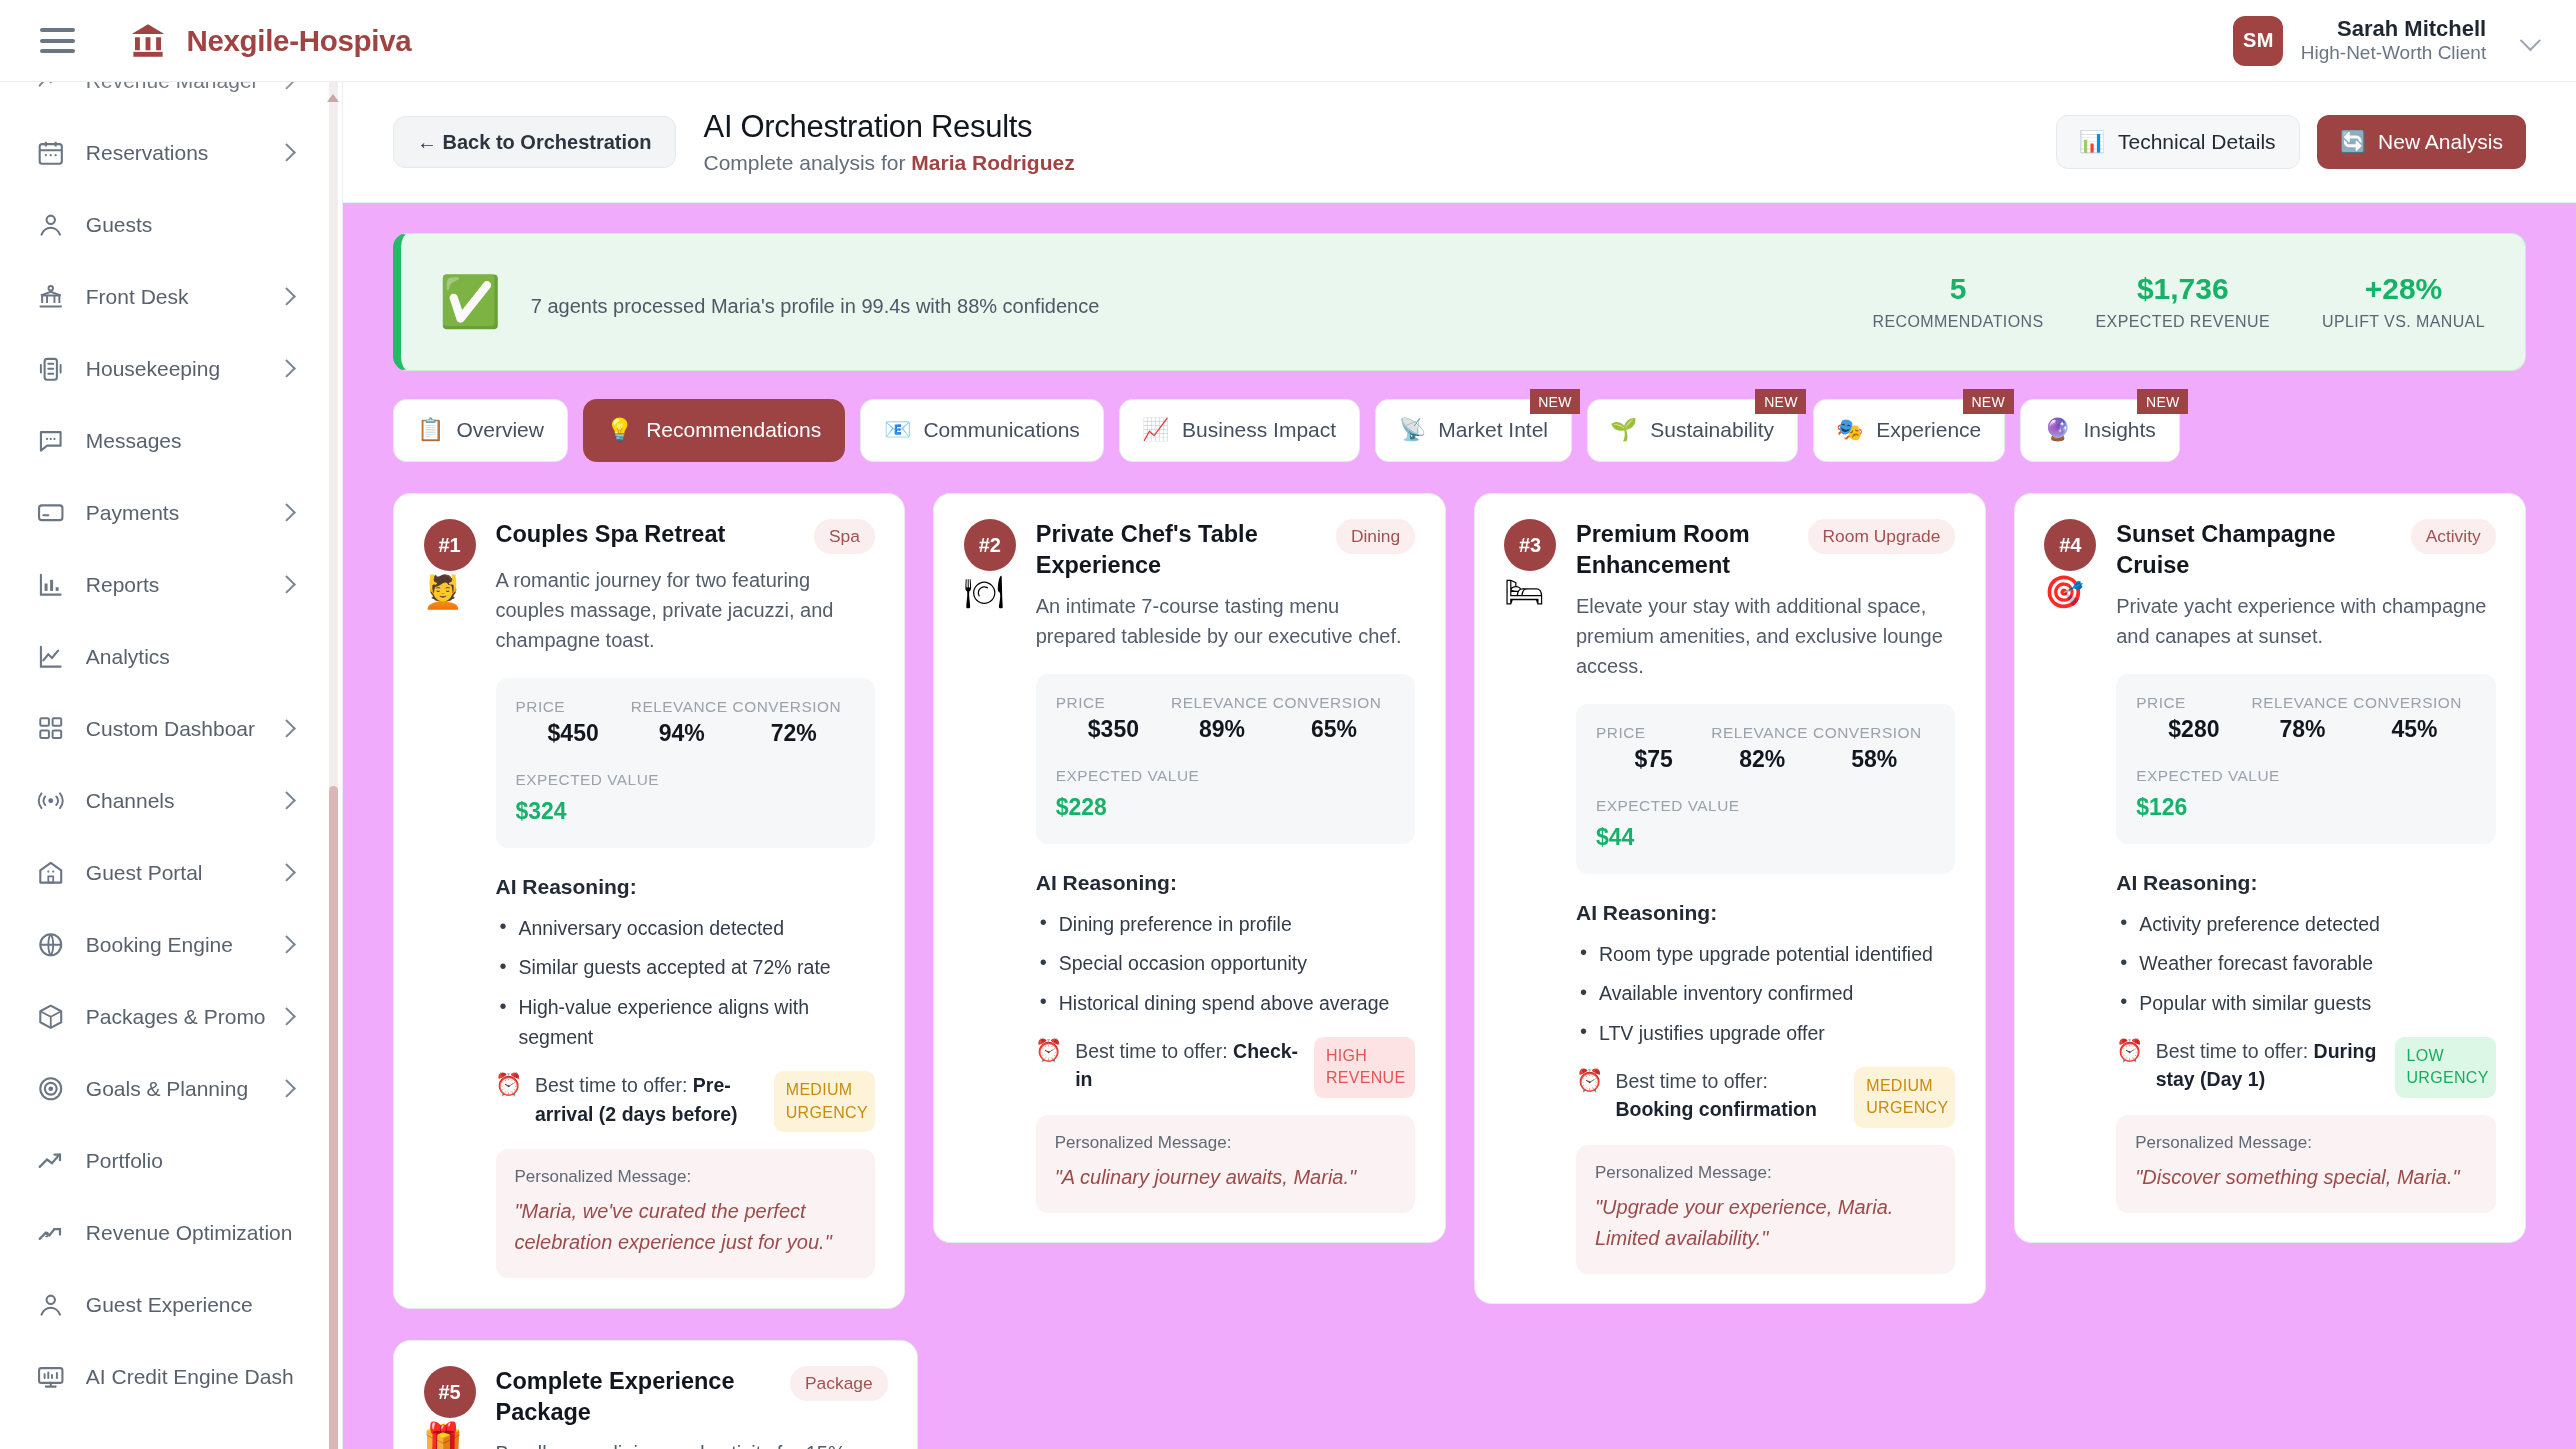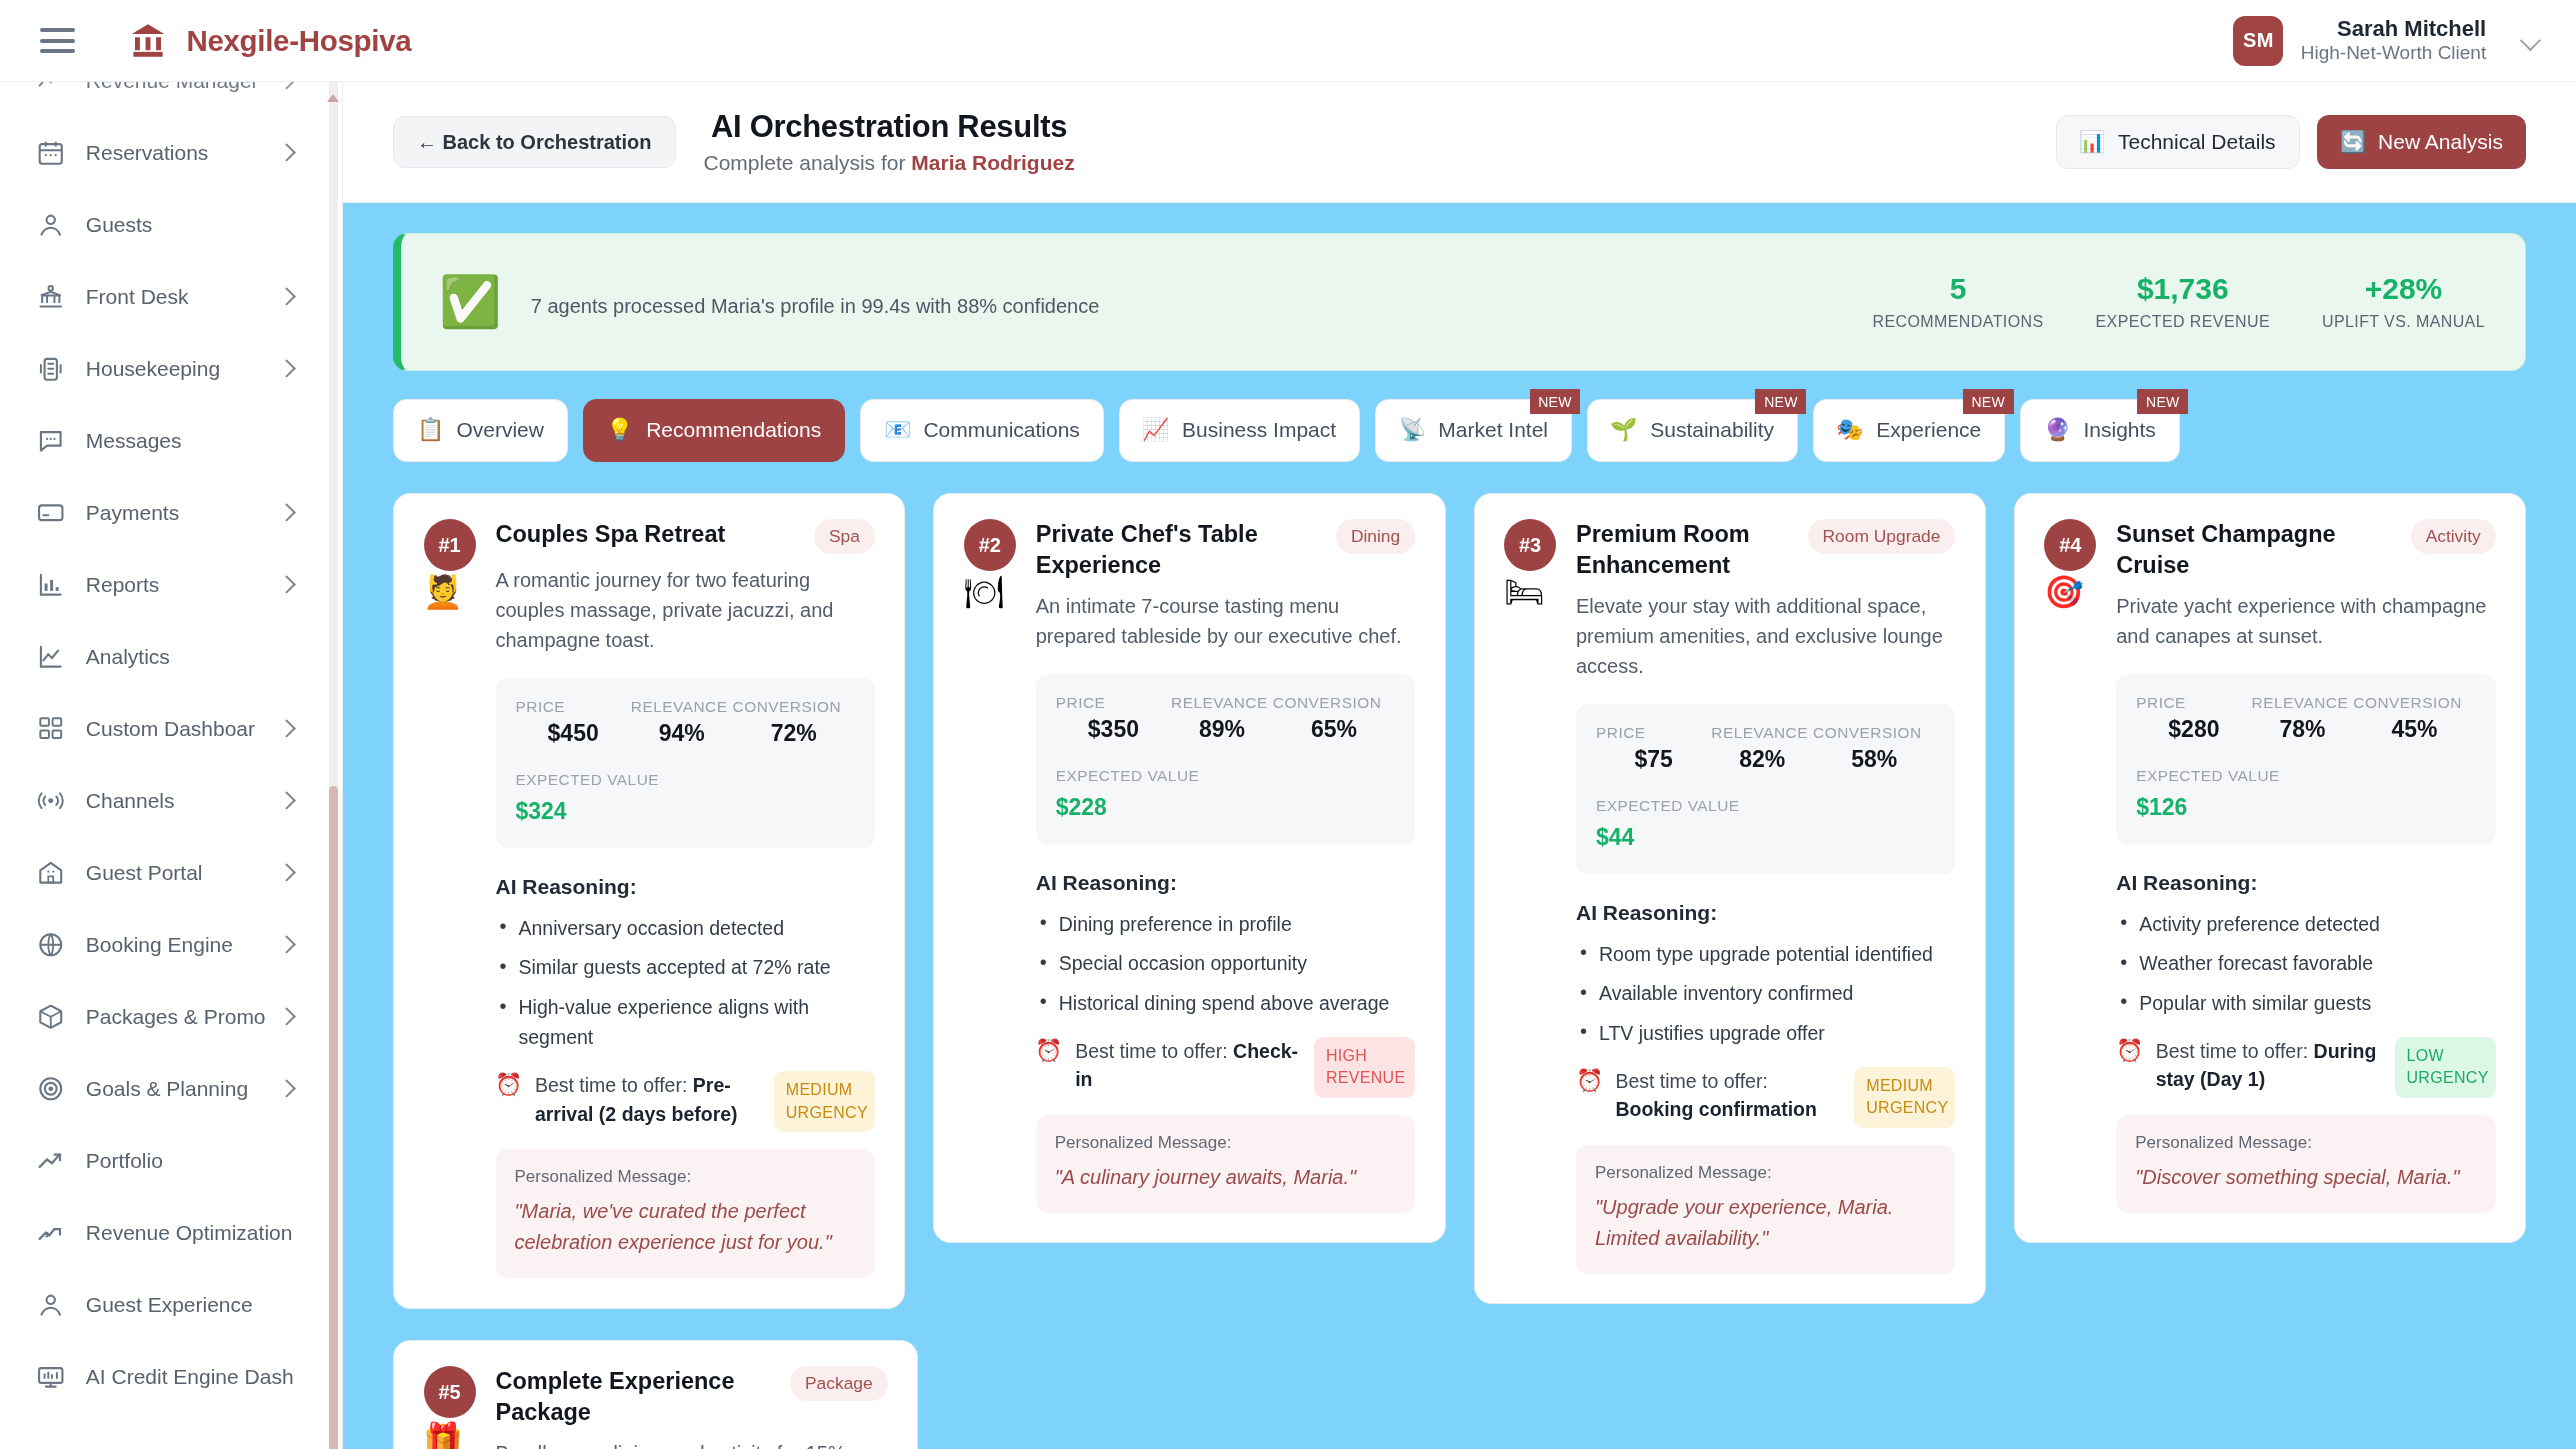--- a/index.html
+++ b/index.html
@@ -53,33 +53,33 @@
   .nav-item.partial { opacity: .85; }
   .sb-track { position:absolute; right: 4px; top: 0px; width: 9.4px; height: 1367px; background: #f4eded; }
   .sb-thumb { position:absolute; right: 4px; top: 704px; width: 9.4px; height: 698px; background: #d9b7b7;
      border-radius: 4.7px; }
   .sb-arrow { position: absolute; right: 3.4px; width: 12px; height: 12px; }
   .sb-arrow.up { top: 8px; border-left: 6px solid transparent; border-right: 6px solid transparent; border-bottom: 8px solid #c9a7a7; }
 
   
   .main {
     position: absolute; left: 343px; top: 82px; width: 2233px; height: 1367px;
-    background: #7dd3fc; overflow: hidden;
+    background: #f0abfc; overflow: hidden;
   }
   .page-head {
     background: #ffffff; height: 121px; border-bottom: 0.7px solid #eceef1;
     display: flex; align-items: center; padding: 0 50px; position: relative;
   }
   .back-btn {
     background: #f3f4f6; border: 0.7px solid #e7e9ec; border-radius: 12px;
     height: 52px; padding: 0 23px; display: flex; align-items: center;
     font-size: 20px; font-weight: 700; color: #2c3440; cursor: pointer;
   }
   .head-texts { margin-left: 28px; }
-  .head-title { font-size: 31px; font-weight: 700; color: #11161f; letter-spacing: -0.3px; text-align: center; }
+  .head-title { font-size: 31px; font-weight: 400; color: #11161f; letter-spacing: -0.3px; }
   .head-sub { font-size: 21px; color: #626c79; margin-top: 6.7px; }
   .head-sub b { color: #a04343; font-weight: 700; }
   .head-actions { position: absolute; right: 50px; display: flex; gap: 17.4px; align-items: center; }
   .btn-ghost {
     background: #f6f7f9; border: 0.7px solid #e7e9ec; border-radius: 12px; height: 54px;
     padding: 0 23px; display: flex; align-items: center; gap: 12px;
     font-size: 21px; font-weight: 400; color: #222a35; cursor: pointer;
   }
   .btn-primary {
     background: #9d4343; border: none; border-radius: 12px; height: 54px;

